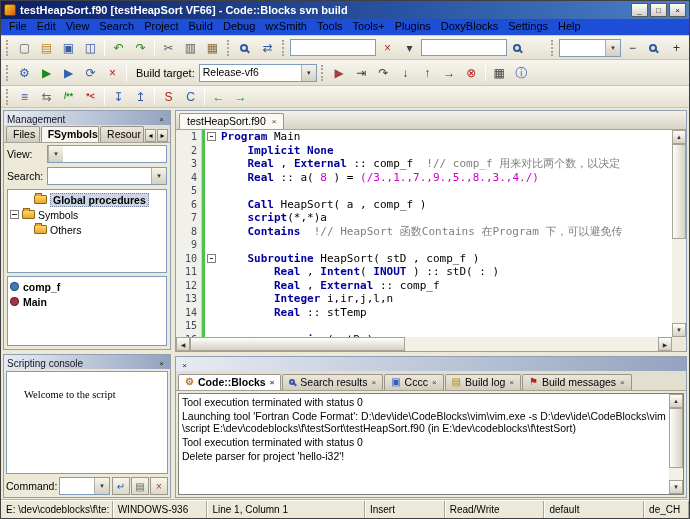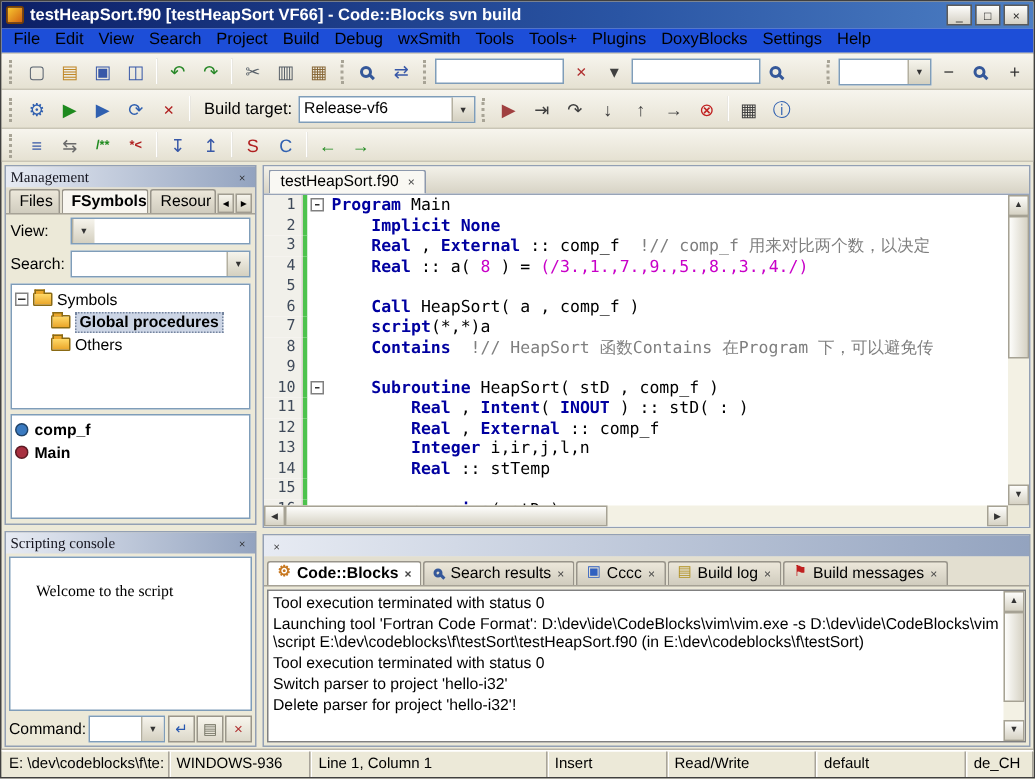--- a/index.html
+++ b/index.html
@@ -33,21 +33,21 @@
   .tb-spacer { flex:1; }
   .icon-mag { position:relative; width:8px; height:8px; border:2px solid #35589a; border-radius:50%; display:inline-block; margin-right:3px; }
   .icon-mag::after { content:""; position:absolute; width:5px; height:2px; background:#35589a; transform:rotate(45deg); right:-4px; bottom:-2px; }
 
   
   .main { flex:1; display:flex; gap:4px; padding:2px; min-height:0; }
   .left-col { width:168px; flex:none; display:flex; flex-direction:column; gap:4px; min-height:0; }
   .right-col { flex:1; display:flex; flex-direction:column; gap:4px; min-width:0; min-height:0; }
   .panel { border:1px solid #93a0b4; display:flex; flex-direction:column; background:#ece9d8; min-height:0; }
 
-  .caption { height:14px; flex:none; background:linear-gradient(90deg,#e7ebf3,#93a3bf); display:flex; align-items:center; padding:0 3px; font-size:10px; color:#14141e;font-family:Liberation Serif, serif; }
+  .caption { height:14px; flex:none; background:linear-gradient(90deg,#e7ebf3,#93a3bf); display:flex; align-items:flex-end; padding:0 3px; font-size:10px; color:#14141e; }
   .cap-title { flex:1; white-space:nowrap; overflow:hidden; }
   .cap-x { width:11px; height:11px; display:flex; align-items:center; justify-content:center; font-size:8px; color:#242424; }
 
   
   .management { height:240px; flex:none; }
   .mtabs { height:18px; flex:none; display:flex; align-items:flex-end; padding:2px 2px 0; border-bottom:1px solid #a6a296; background:#e3dfd0; }
   .mtab { font-size:10.5px; padding:1px 6px 2px; background:linear-gradient(#ece7da,#d0ccbe); border:1px solid #98948a; border-bottom:none; border-radius:2px 2px 0 0; margin-right:1px; white-space:nowrap; overflow:hidden; }
   .mtab.active { background:#f8f6f0; font-weight:bold; }
   .mtab-scroll { margin-left:auto; display:flex; gap:1px; }
   .mtab-arrow { width:11px; height:13px; display:flex; align-items:center; justify-content:center; font-size:8px; background:linear-gradient(#f6f4ec,#d4d0c0); border:1px solid #a09c90; }
@@ -334,28 +334,28 @@
           </div>
         </div>
         <div class="form-row">
           <span class="form-label">Search:</span>
           <div class="combo">
             <span class="combo-value"></span>
             <span class="combo-btn">▾</span>
           </div>
         </div>
         <div class="tree">
+          <div class="tree-row child">
+            <span class="icon-folder"></span>
+            <span class="tree-sel">Global procedures</span>
+          </div>
           <div class="tree-row">
             <span class="expander"></span>
             <span class="icon-folder"></span>
             <span>Symbols</span>
-          </div>
-          <div class="tree-row child">
-            <span class="icon-folder"></span>
-            <span class="tree-sel">Global procedures</span>
           </div>
           <div class="tree-row child">
             <span class="icon-folder"></span>
             <span>Others</span>
           </div>
         </div>
         <div class="symlist">
             <div class="sym-row">
               <span class="sym-dot" style="background: rgb(58, 122, 192);"></span>
               <span class="sym-label">comp_f</span>
@@ -554,21 +554,20 @@
               <span class="ltab-icon" style="color: rgb(192, 32, 32);">⚑</span>
               <span>Build messages</span>
               <span class="etab-x">×</span>
             </div>
           </div>
         <div class="log-body">
           <div class="log-lines">
               <div class="log-line">Tool execution terminated with status 0</div>
               <div class="log-line">Launching tool 'Fortran Code Format': D:\dev\ide\CodeBlocks\vim\vim.exe -s D:\dev\ide\CodeBlocks\vim\script E:\dev\codeblocks\f\testSort\testHeapSort.f90 (in E:\dev\codeblocks\f\testSort)</div>
               <div class="log-line">Tool execution terminated with status 0</div>
-              <div class="log-line">Switch parser to project 'hello-i32'</div>
               <div class="log-line">Delete parser for project 'hello-i32'!</div>
             </div>
           <div class="log-vsb">
             <div class="sb-btn">▲</div>
             <div class="vsb-track">
               <div class="vsb-thumb" style="height:60px;"></div>
             </div>
             <div class="sb-btn">▼</div>
           </div>
         </div>

